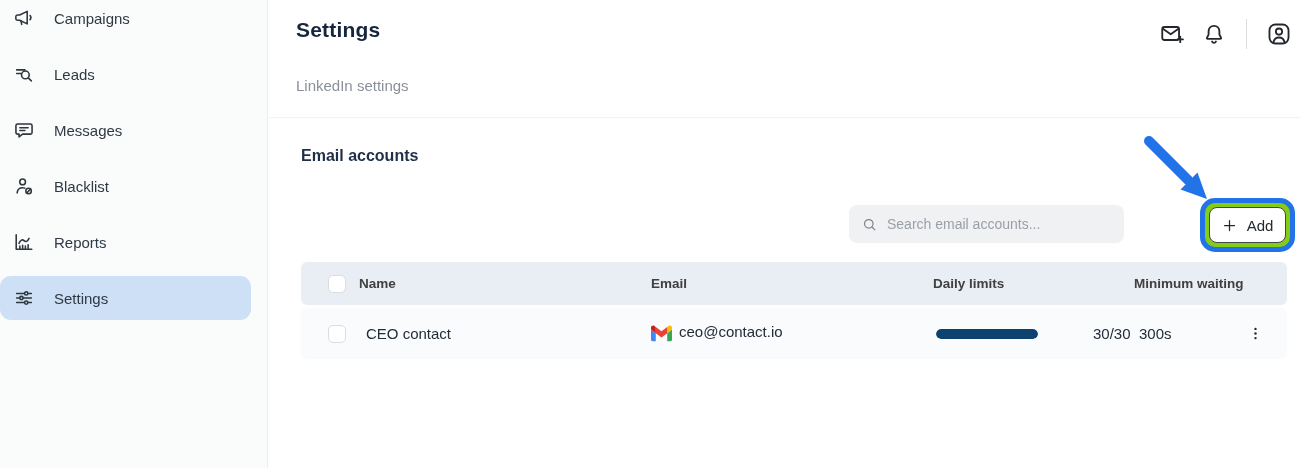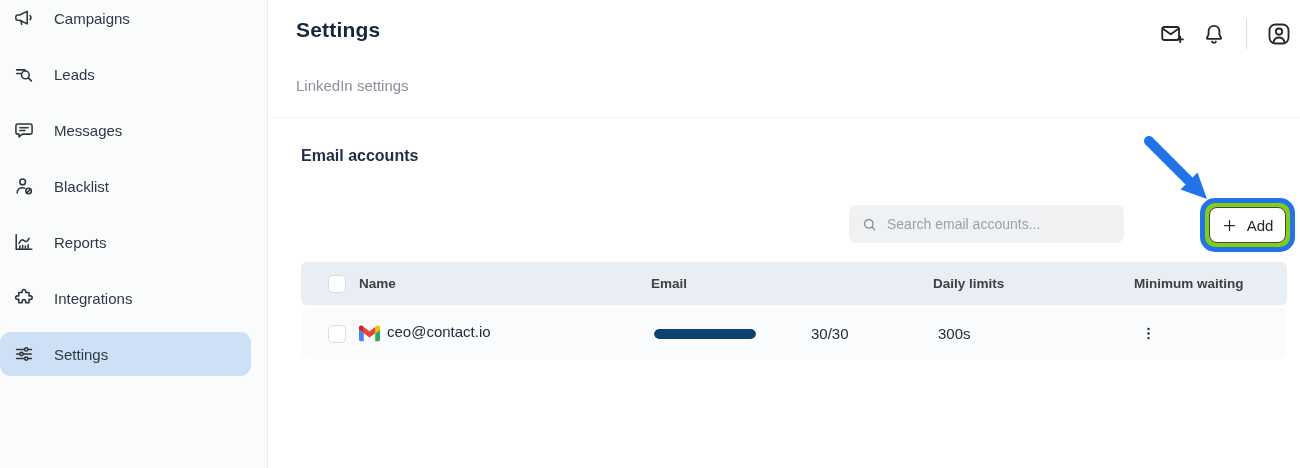--- a/index.html
+++ b/index.html
@@ -136,28 +136,20 @@
         <span class="nicon">
           <svg viewBox="0 0 24 24" class="stroke-ic">
               <path d="M3.5 4v16h17"></path>
               <path d="M6.5 13.5c1.8-3.5 3.6-4.8 5.5-3s3.8 1.2 5.5-2.5"></path>
               <path d="M7.5 16.5V19M10.5 15.5V19M13.5 16.5V19M16.5 15V19"></path>
             </svg>
         </span>
         <span>Reports</span>
       </div>
 
-      <div class="nav-item">
-        <span class="nicon">
-          <svg viewBox="0 0 24 24" class="stroke-ic">
-              <path d="M10 4.7a1.9 1.9 0 0 1 3.8 0V6h3.7v3.7h1.5a1.9 1.9 0 0 1 0 3.8h-1.5v3.7h-3.7v-1.5a1.9 1.9 0 0 0-3.8 0v1.5H6.3v-3.7H4.8a1.9 1.9 0 0 1 0-3.8h1.5V6H10z"></path>
-            </svg>
-        </span>
-        <span>Integrations</span>
-      </div>
 
       <div class="nav-item active">
         <span class="nicon">
           <svg viewBox="0 0 24 24" class="stroke-ic">
               <path d="M4 7h8.6M16.2 7H20"></path>
               <circle cx="14.4" cy="7" r="1.8"></circle>
               <path d="M4 12h3.4M11 12h9"></path>
               <circle cx="9.2" cy="12" r="1.8"></circle>
               <path d="M4 17h8.6M16.2 17H20"></path>
               <circle cx="14.4" cy="17" r="1.8"></circle>
@@ -240,20 +232,21 @@
         <div class="hcell">Email</div>
         <div class="hcell">Daily limits</div>
         <div class="hcell">Minimum waiting</div>
         <div></div>
       </div>
 
       <div class="t-grid t-row">
         <div class="cb-cell">
             <div class="checkbox"></div>
           </div>
+        <div class="name-cell">CEO contact</div>
         <div class="email-cell">
           <span>
             <svg viewBox="0 0 24 24" width="21" height="21">
               <path fill="#4285F4" d="M1.64 20.9h3.82v-9.27L0 7.55v11.72c0 .9.73 1.63 1.64 1.63z"></path>
               <path fill="#34A853" d="M18.55 20.9h3.81c.91 0 1.64-.73 1.64-1.63V7.55l-5.45 4.08z"></path>
               <path fill="#FBBC04" d="M18.55 4.55v7.08L24 7.55V5.36c0-2.02-2.31-3.18-3.93-1.96z"></path>
               <path fill="#EA4335" d="M5.46 11.63V4.55L12 9.45l6.55-4.9v7.08L12 16.55z"></path>
               <path fill="#C5221F" d="M0 5.36v2.19l5.46 4.08V4.55L3.93 3.4C2.31 2.18 0 3.34 0 5.36z"></path>
             </svg>
           </span>

